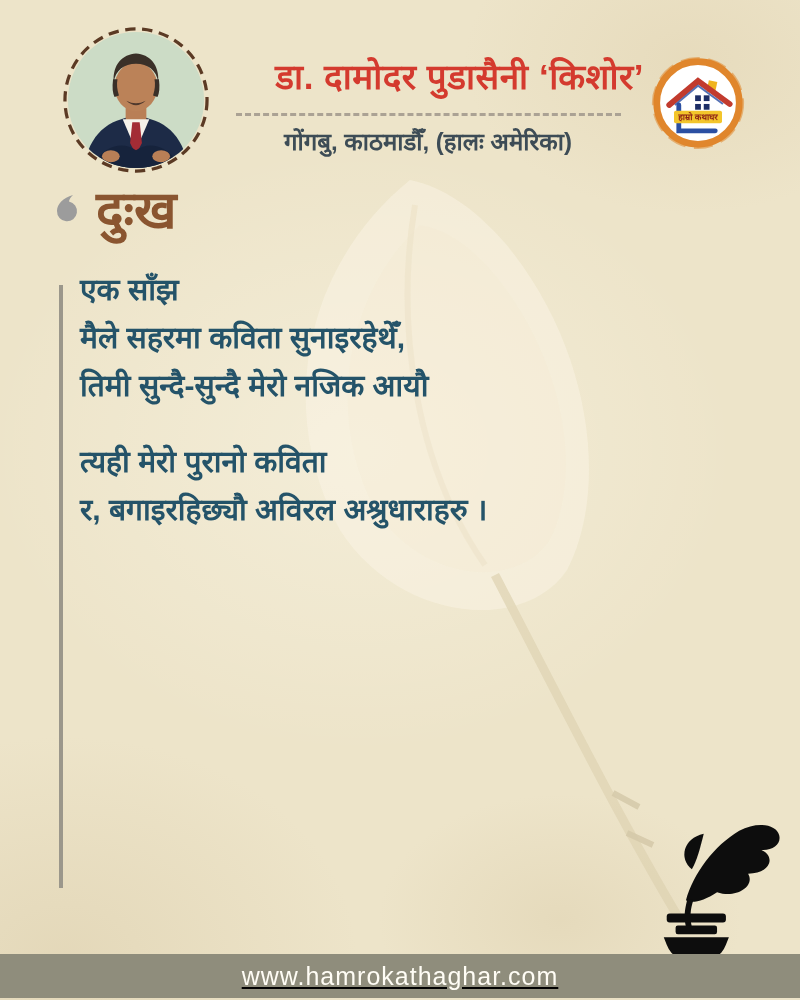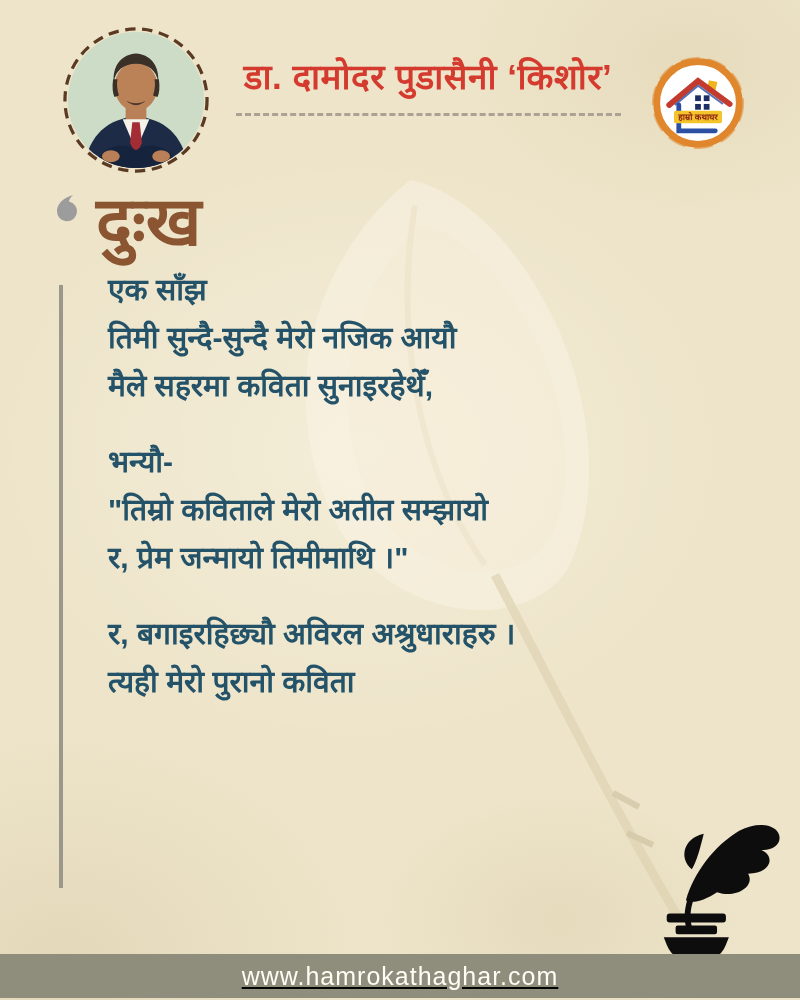--- a/index.html
+++ b/index.html
@@ -11,31 +11,31 @@
       radial-gradient(ellipse 320px 220px at 86% 6%, rgba(214,196,156,.28), transparent 70%),
       radial-gradient(ellipse 420px 320px at 8% 96%, rgba(206,188,148,.30), transparent 70%),
       radial-gradient(ellipse 260px 180px at 70% 92%, rgba(206,188,148,.25), transparent 70%),
       radial-gradient(ellipse 520px 420px at 45% 45%, rgba(255,252,240,.38), transparent 72%);
   }
   
   .feather-wm{position:absolute;left:165px;top:145px;width:545px;height:790px;opacity:.6;pointer-events:none;}
   
   .avatar{position:absolute;left:62px;top:26px;width:148px;height:148px;}
   .header-text{position:absolute;left:212px;top:0;width:432px;text-align:center;}
-  .author-name{margin-top:52px;font-size:35px;font-weight:700;color:var(--author-name,#d43a2e);letter-spacing:.5px;}
+  .author-name{margin-top:52px;font-size:35px;font-weight:700;color:var(--author-name,#d43a2e);letter-spacing:.5px;text-align:right;}
   .divider{margin:14px auto 0 auto;width:385px;border-top:3px dashed #aba294;height:0;}
   .author-location{margin-top:8px;font-size:24px;font-weight:700;color:var(--author-location,#3d4c56);}
   .logo{position:absolute;left:650px;top:55px;width:96px;height:96px;}
   
   .quote-icon{position:absolute;left:53px;top:191px;width:32px;height:36px;}
-  .poem-title{position:absolute;left:96px;top:172px;font-size:68px;font-weight:700;color:var(--poem-title,#8a5530);}
+  .poem-title{position:absolute;left:96px;top:172px;font-size:52px;font-weight:700;color:var(--poem-title,#8a5530);}
   .vline{position:absolute;left:59px;top:285px;width:4px;height:603px;background:#9b978b;}
   .poem-body{position:absolute;left:80px;top:266px;width:600px;color:var(--poem-text,#245369);}
   .stanza{margin:0 0 28px 0;}
-  .pline{font-size:30px;line-height:48px;font-weight:700;white-space:nowrap;margin-left:28px;}
+  .pline{font-size:30px;line-height:48px;font-weight:700;white-space:nowrap;}
   
   .inkpot{position:absolute;left:645px;top:810px;width:150px;height:148px;}
   .footer-bar{position:absolute;left:0;top:954px;width:800px;height:44px;background:var(--footer-bar,#8f8d7c);
     display:flex;align-items:center;justify-content:center;text-decoration:underline;}
   .footer-url{color:#fffdf5;font-size:25px;letter-spacing:1px;font-weight:400;}
 </style>
 </head>
 <body>
 
 <div class="canvas">
@@ -68,20 +68,21 @@
       <path d="M34.5,36 q-1,8 1,12 l3,-1 q-2,-6 -1,-11 Z" fill="#3a3028"></path>
       <path d="M65.5,36 q1,8 -1,12 l-3,-1 q2,-6 1,-11 Z" fill="#3a3028"></path>
       <path d="M43.5,50.5 Q50,54 56.5,50.5 Q50,56.5 43.5,50.5 Z" fill="#50392c"></path>
     </g>
     <circle cx="50" cy="50" r="48" fill="none" stroke="#5b3a24" stroke-width="2.2" stroke-dasharray="7 4.5"></circle>
   </svg>
 
   <div class="header-text">
     <div class="author-name">डा. दामोदर पुडासैनी ‘किशोर’</div>
     <div class="divider"></div>
+    <div class="author-location">गोंगबु, काठमाडौँ, (हालः अमेरिका)</div>
   </div>
 
   <svg class="logo" viewBox="0 0 100 100">
     <circle cx="50" cy="50" r="43" fill="#ffffff" stroke="var(--logo-ring,#e0862c)" stroke-width="7"></circle>
     <circle cx="50" cy="50" r="47" fill="none" stroke="var(--logo-ring,#e0862c)" stroke-width="2" opacity="0.55" stroke-dasharray="20 9"></circle>
     <rect x="60" y="27" width="9" height="12" fill="#f0b41f" transform="rotate(12 64 33)"></rect>
     <path d="M20,52 L50,27 L83,51" fill="none" stroke="#c23b2e" stroke-width="6" stroke-linecap="round"></path>
     <path d="M26,52 L50,32 L76,51" fill="none" stroke="#2b4fa2" stroke-width="2" opacity="0.8"></path>
     <path d="M30,52 V79 H68" fill="none" stroke="#2b4fa2" stroke-width="5" stroke-linecap="round"></path>
     <g fill="#1d2e66">
@@ -96,33 +97,28 @@
 
   <svg class="quote-icon" viewBox="0 0 32 36">
     <path d="M20,4 C10,7 4,13 4,20 a10,10 0 1 0 12,-9.5 C16,9 17.5,6 20,4 Z" fill="#9c9c9c"></path>
   </svg>
   <div class="poem-title">दुःख</div>
 
   <div class="vline"></div>
   <div class="poem-body">
       <div class="stanza">
         <div class="pline">एक साँझ</div>
+        <div class="pline">मैले सहरमा कविता सुनाइरहेथेँ,</div>
         <div class="pline">तिमी सुन्दै-सुन्दै मेरो नजिक आयौ</div>
-        <div class="pline">मैले सहरमा कविता सुनाइरहेथेँ,</div>
-      </div>
-      <div class="stanza">
-        <div class="pline">भन्यौ-</div>
-        <div class="pline">"तिम्रो कविताले मेरो अतीत सम्झायो</div>
-        <div class="pline">र, प्रेम जन्मायो तिमीमाथि ।"</div>
       </div>
       <div class="stanza">
       </div>
       <div class="stanza">
+        <div class="pline">त्यही मेरो पुरानो कविता</div>
         <div class="pline">र, बगाइरहिछ्यौ अविरल अश्रुधाराहरु ।</div>
-        <div class="pline">त्यही मेरो पुरानो कविता</div>
       </div>
     </div>
 
   <svg class="inkpot" viewBox="0 0 100 100">
     <g fill="#0d0d0d">
       <path d="M27,61 C32,43 46,24 63,14 C75,7.5 88,9.5 90,17 C91.5,23 86,27.5 78,27 C88,31.5 84,43 69,43 C74,51.5 61,60 48,55.5 C39,61.5 31,63.5 27,61 Z"></path>
       <path d="M31,40 C22,33 25,19 39,16 C36.5,26 34.5,34 31,40 Z"></path>
       <path d="M28,60 C26,68 25.5,72 27,79 L31,79 C29.5,72 30,67 32,61 Z"></path>
       <rect x="14" y="70" width="40" height="6" rx="2"></rect>
       <rect x="20" y="78" width="28" height="6" rx="1.5"></rect>

